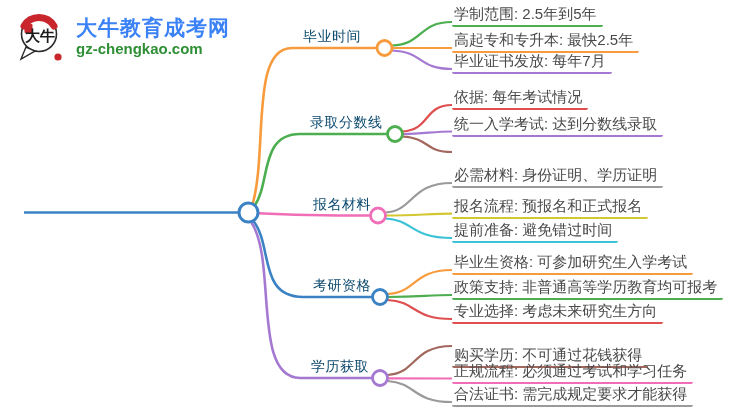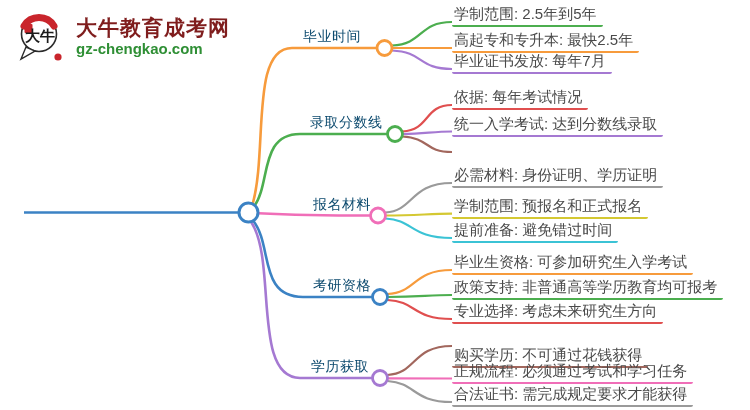--- a/index.html
+++ b/index.html
@@ -71,41 +71,41 @@
   <div class="logo">
     <svg width="56" height="58" viewBox="0 0 56 58">
       <circle cx="27" cy="26" r="17.5" fill="#ffffff" stroke="#2b2b2b" stroke-width="1.6"></circle>
       <path d="M 12,18 A 17.5 17.5 0 0 1 42,18" fill="none" stroke-width="7" stroke-linecap="round" stroke="#c9252c"></path>
       <rect x="12.5" y="16" width="8" height="9" rx="1" fill="#c9252c"></rect>
       <text x="28" y="33" text-anchor="middle" font-size="15" font-weight="bold" fill="#1c1c1c">大牛</text>
       <path d="M 14,39 L 9,51 L 23,43 Z" fill="#ffffff" stroke="#2b2b2b" stroke-width="1.4"></path>
       <circle cx="46" cy="49" r="3.6" fill="#c9252c"></circle>
     </svg>
     <div class="logo-text">
-      <div class="logo-name" style="color: #7f1d1d;">大牛教育成考网</div>
+      <div class="logo-name" style="color: #3b82f6;">大牛教育成考网</div>
       <div class="logo-url" style="color: rgb(47, 143, 53);">gz-chengkao.com</div>
     </div>
   </div>
 
 
   <div class="branch-label" style="left:303px;top:26px">毕业时间</div>
   <div class="branch-label" style="left:310px;top:112px">录取分数线</div>
   <div class="branch-label" style="left:313px;top:193.5px">报名材料</div>
   <div class="branch-label" style="left:313px;top:275px">考研资格</div>
   <div class="branch-label" style="left:311px;top:356px">学历获取</div>
 
   <div class="leaf" style="left: 452px; top: 1px; border-bottom-color: rgb(76, 174, 79);">学制范围: 2.5年到5年</div>
   <div class="leaf" style="left: 452px; top: 27px; border-bottom-color: rgb(247, 155, 60);">高起专和专升本: 最快2.5年</div>
   <div class="leaf" style="left: 452px; top: 48px; border-bottom-color: rgb(165, 121, 210);">毕业证书发放: 每年7月</div>
 
   <div class="leaf" style="left: 452px; top: 84px; border-bottom-color: rgb(224, 79, 79);">依据: 每年考试情况</div>
   <div class="leaf" style="left: 452px; top: 110.5px; border-bottom-color: rgb(165, 121, 210);">统一入学考试: 达到分数线录取</div>
 
   <div class="leaf" style="left: 452px; top: 162px; border-bottom-color: rgb(154, 154, 154);">必需材料: 身份证明、学历证明</div>
-  <div class="leaf" style="left: 452px; top: 192.5px; border-bottom-color: rgb(212, 200, 50);">学制范围: 预报名和正式报名</div>
+  <div class="leaf" style="left: 452px; top: 192.5px; border-bottom-color: rgb(212, 200, 50);">报名流程: 预报名和正式报名</div>
   <div class="leaf" style="left: 452px; top: 217px; border-bottom-color: rgb(59, 195, 213);">提前准备: 避免错过时间</div>
 
   <div class="leaf" style="left: 452px; top: 249px; border-bottom-color: rgb(247, 155, 60);">毕业生资格: 可参加研究生入学考试</div>
   <div class="leaf" style="left: 452px; top: 298px; border-bottom-color: rgb(224, 79, 79);">专业选择: 考虑未来研究生方向</div>
   <div class="leaf" style="left: 452px; top: 274px; border-bottom-color: rgb(76, 174, 79);">政策支持: 非普通高等学历教育均可报考</div>
 
   <div class="leaf" style="left: 452px; top: 342px; border-bottom-color: rgb(162, 103, 93); text-align: center;">购买学历: 不可通过花钱获得</div>
   <div class="leaf" style="left: 452px; top: 357.5px; border-bottom-color: rgb(240, 110, 184);">正规流程: 必须通过考试和学习任务</div>
   <div class="leaf" style="left: 452px; top: 381px; border-bottom-color: rgb(154, 154, 154);">合法证书: 需完成规定要求才能获得</div>
 

